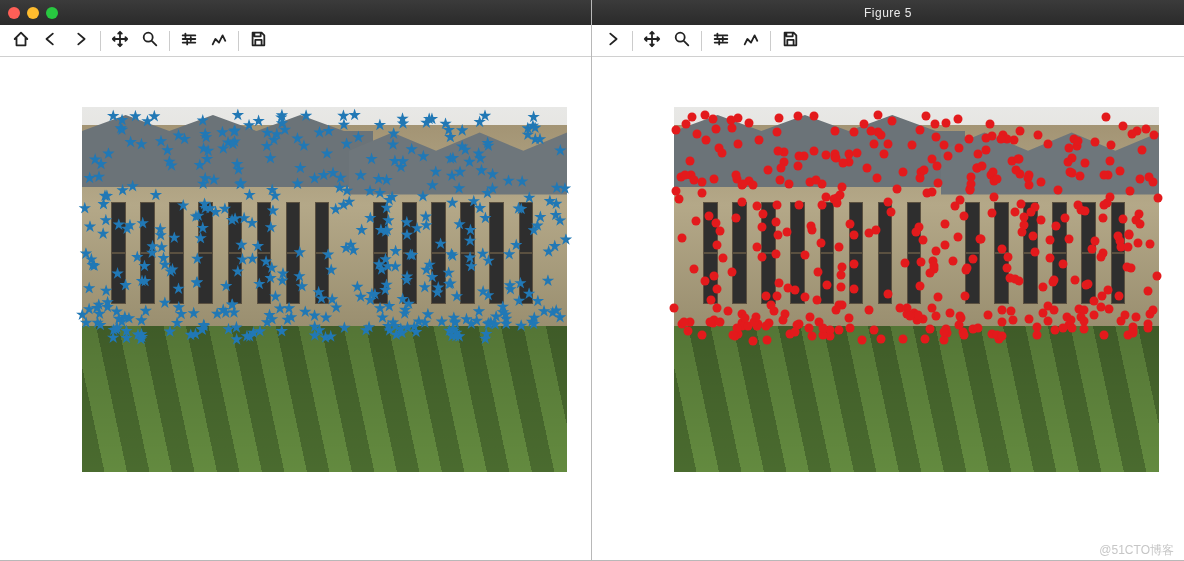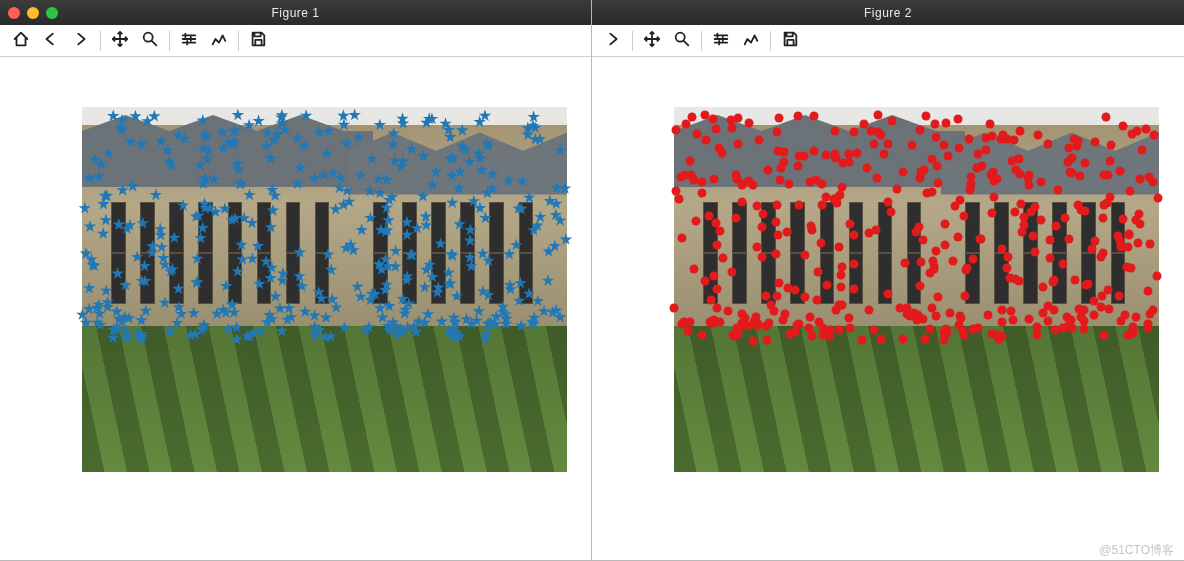--- a/index.html
+++ b/index.html
@@ -163,21 +163,20 @@
 <body>
 
 <div class="container" id="container">
     <div class="window w1">
       <div class="titlebar">
     <div class="traffic-lights">
       <span class="dot red"></span>
       <span class="dot yellow"></span>
       <span class="dot green"></span>
     </div>
-    <div class="title">Figure 1</div>
   </div>
       <div class="toolbar">
         <button class="tbtn" title="Home">
           <span><svg viewBox="0 0 20 20">
               <path d="M3 10 L10 3 L17 10 M5 9 V17 H15 V9" stroke-linecap="round" stroke-linejoin="round"></path>
             </svg></span>
         </button>
         <button class="tbtn" title="Back">
           <span><svg viewBox="0 0 20 20">
               <path d="M12 4 L5 10 L12 16" stroke-linecap="round" stroke-linejoin="round"></path>
@@ -675,21 +674,21 @@
             <span class="star" style="left:32.25908512249589%;top:17.099393224343657%"></span>
             <span class="star" style="left:40.16573631670326%;top:7.43047546595335%"></span>
             <span class="star" style="left:90.1287431595847%;top:53.07736857328564%"></span>
           </div>
     </div>
   </div>
     </div>
     <div class="window w2">
       <div class="titlebar">
 
-    <div class="title">Figure 2</div>
+    <div class="title">Figure 5</div>
   </div>
       <div class="toolbar">
         <button class="tbtn" title="Forward">
           <span><svg viewBox="0 0 20 20">
               <path d="M7 4 L14 10 L7 16" stroke-linecap="round" stroke-linejoin="round"></path>
             </svg></span>
         </button>
         <span class="tsep"></span>
         <button class="tbtn" title="Pan">
           <span><svg viewBox="0 0 20 20">

